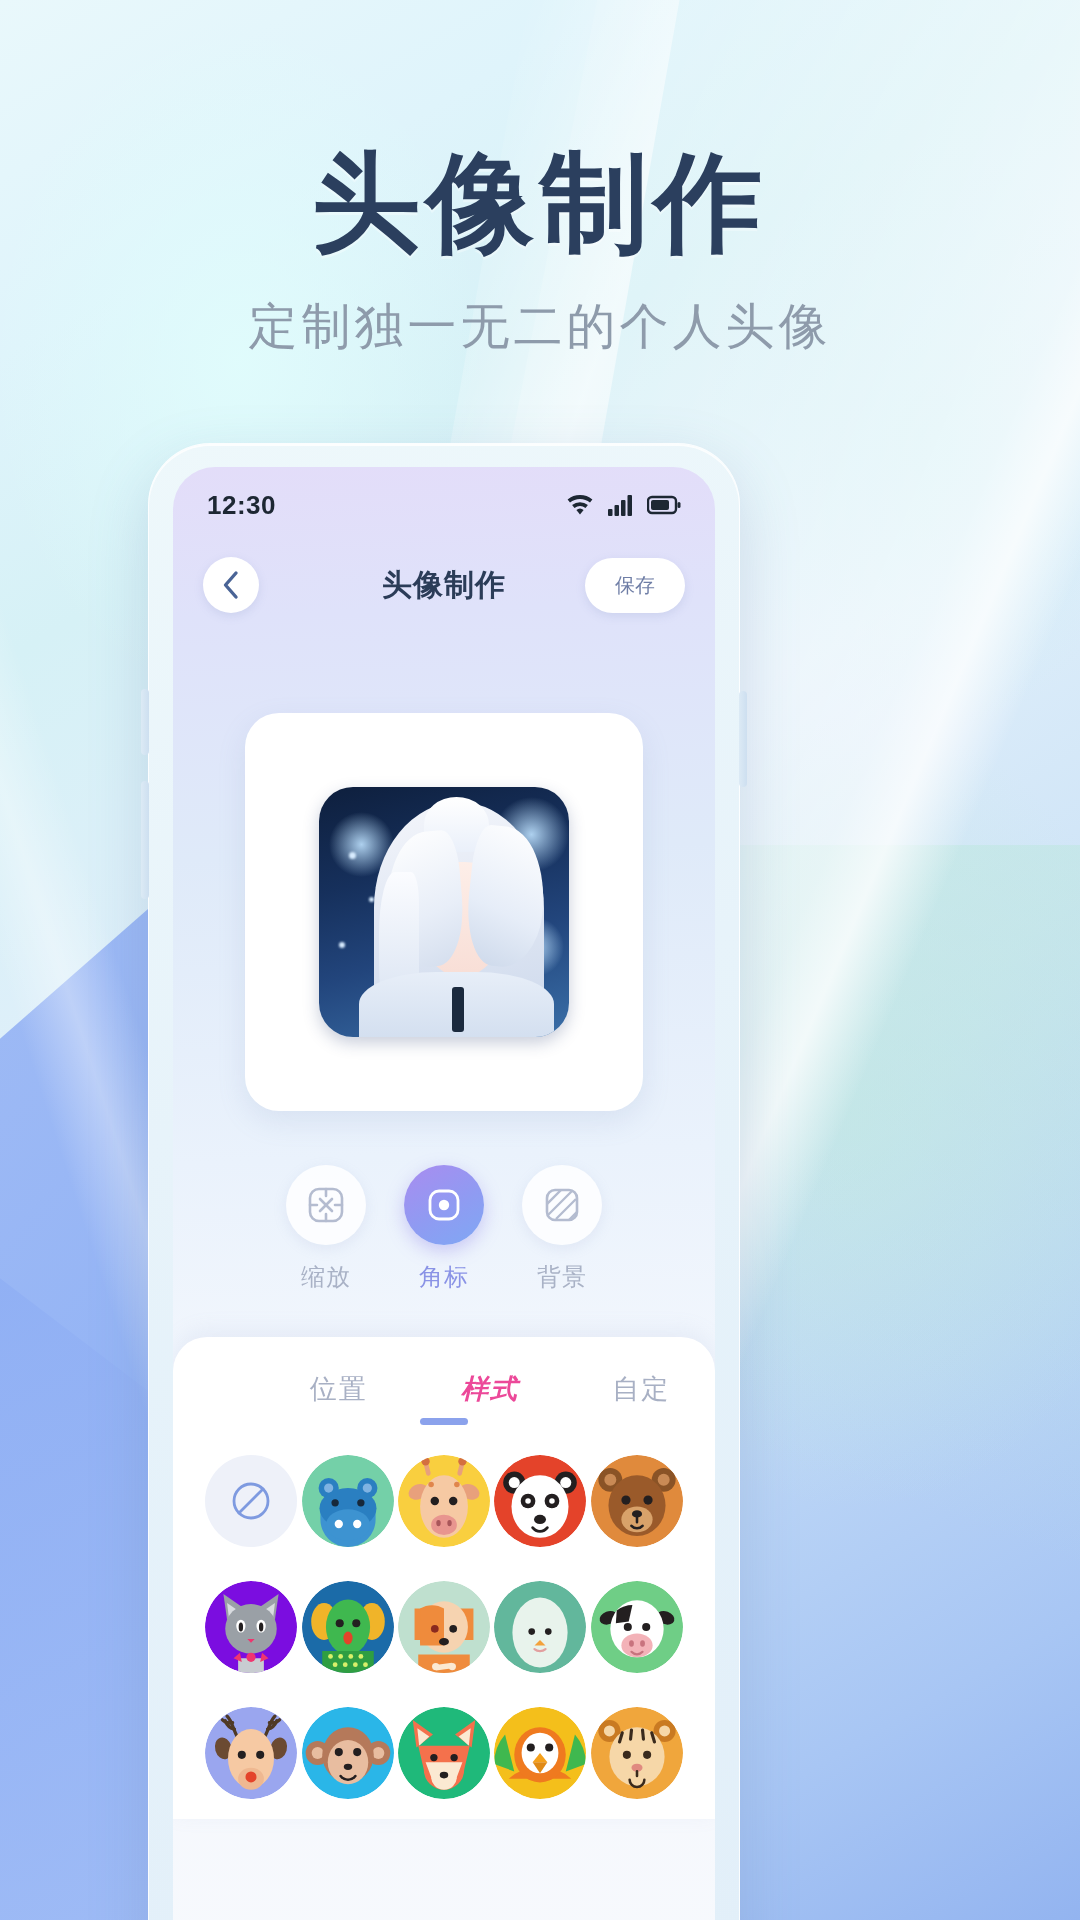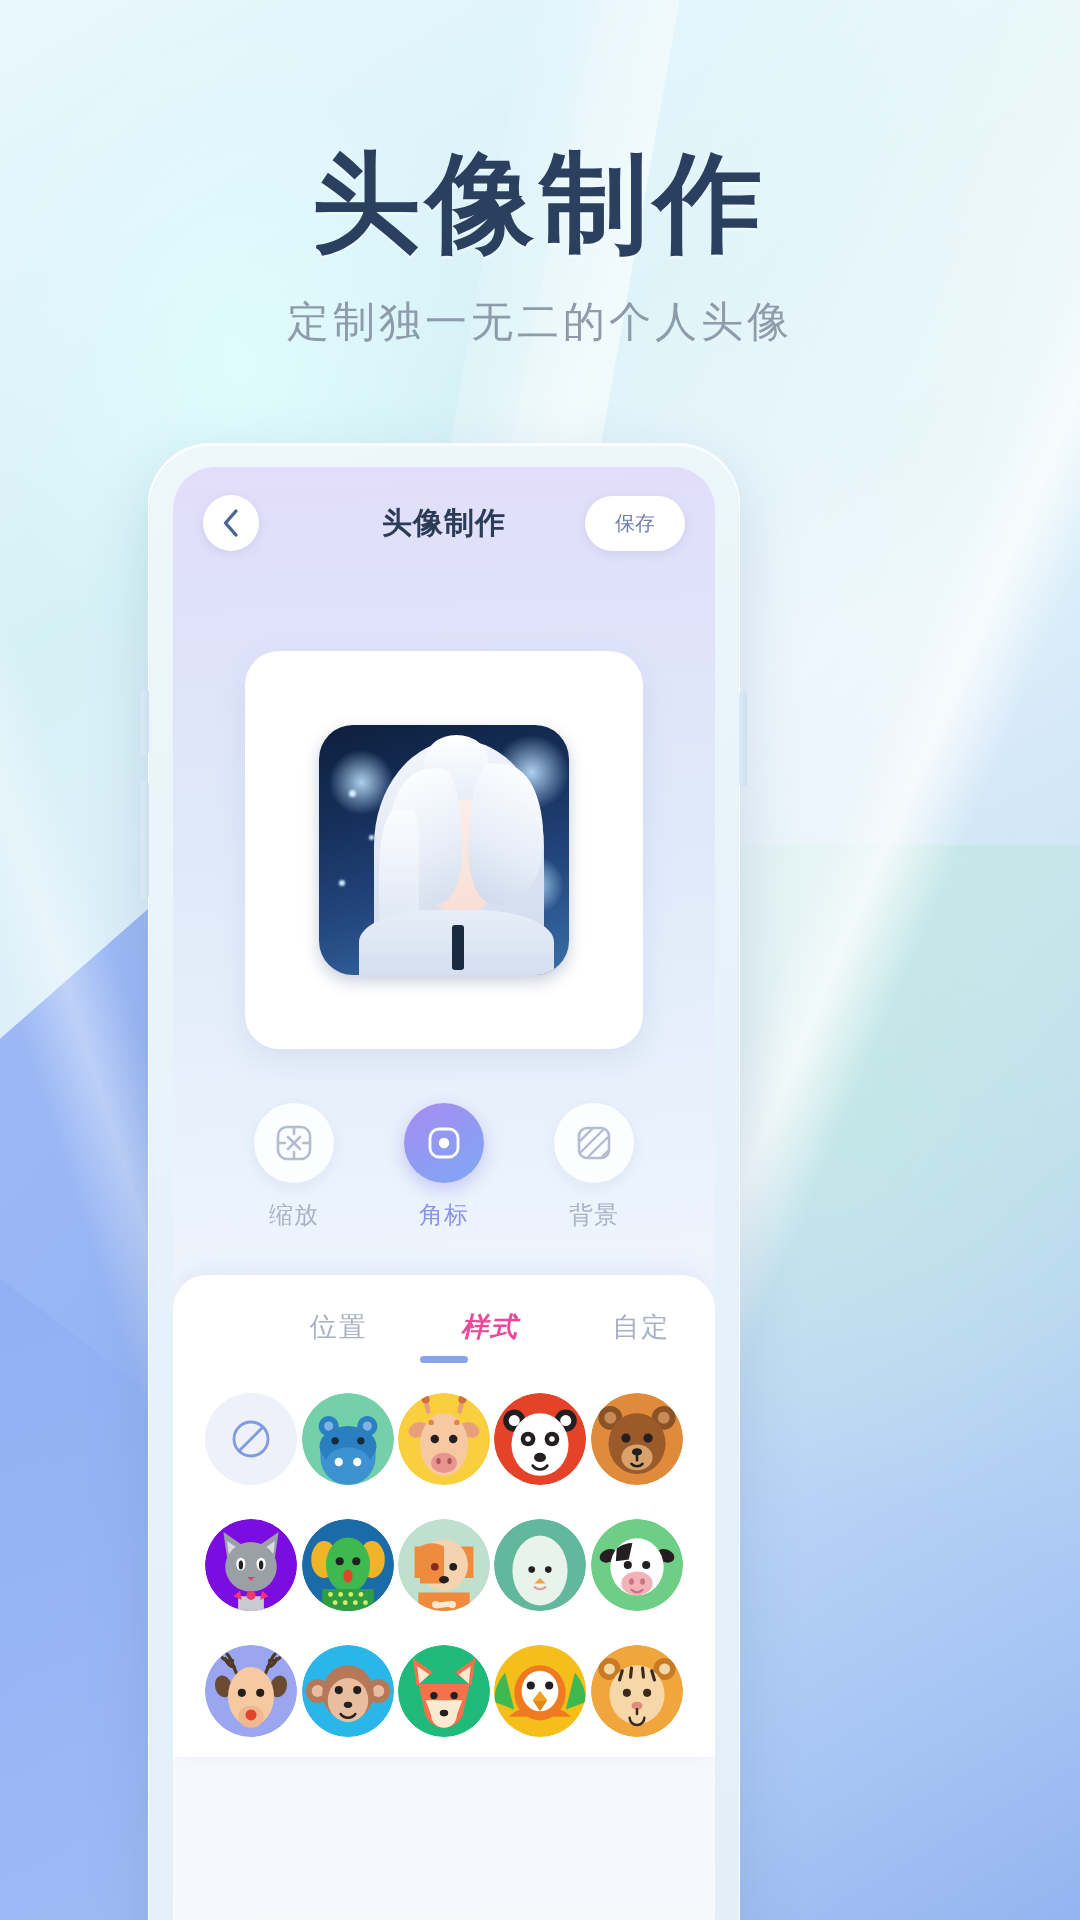--- a/index.html
+++ b/index.html
@@ -69,21 +69,21 @@
   #promo-text {
     position: absolute; top: 0; left: 0; width: 1080px;
     padding-top: 146px; text-align: center; z-index: 6;
   }
   #promo-title {
     font-size: 108px; line-height: 1.06; font-weight: 700;
     color: #2b3f5e; letter-spacing: 6px;
     text-shadow: 0 3px 0 rgba(255,255,255,.35);
   }
   #promo-sub {
-    margin-top: 34px; font-size: 42px; color: #8e9bab;
+    margin-top: 34px; font-size: 49px; color: #8e9bab;
     letter-spacing: 4px; font-weight: 400;
   }
 
   
   #phone {
     position: absolute; left: 148px; top: 443px;
     width: 592px; height: 1520px; z-index: 8;
   }
   .phone-shell {
     position: absolute; inset: 0;
@@ -201,21 +201,21 @@
     background: #1b2a3e; border-radius: 3px;
   }
   .char-side-lock {
     position: absolute; left: 24%; top: 34%; width: 16%; height: 62%;
     background: linear-gradient(180deg, #fbfcff 0%, #e1e9f5 70%, #cedbed 100%);
     border-radius: 40% 20% 30% 40%;
   }
 
   
   #tool-row {
-    margin-top: 54px; display: flex; justify-content: center; gap: 56px;
+    margin-top: 54px; display: flex; justify-content: center; gap: 24px;
     padding: 0 34px;
   }
   .tool-item { width: 94px; text-align: center; }
   .tool-circle {
     width: 80px; height: 80px; margin: 0 auto; border-radius: 50%;
     background: rgba(255,255,255,.82);
     display: flex; align-items: center; justify-content: center;
     box-shadow: 0 4px 14px rgba(140,158,200,.14);
   }
   .tool-item.active .tool-circle {
@@ -276,20 +276,41 @@
 </div>
 
 <div id="phone">
   <div class="phone-shell"></div>
   <div class="phone-btn pb-left-1"></div>
   <div class="phone-btn pb-left-2"></div>
   <div class="phone-btn pb-right-1"></div>
 
   <div class="phone-screen">
 
+    <div id="status-bar">
+      <div id="status-time">12:30</div>
+      <div id="status-icons">
+        <svg class="si" width="30" height="24" viewBox="0 0 30 24">
+          <path d="M15 21.5l-3.6-4.6a5.6 5.6 0 017.2 0z" fill="#1d2733"></path>
+          <path d="M7.1 12.1a12.6 12.6 0 0115.8 0l-2.4 3a9 9 0 00-11 0z" fill="#1d2733"></path>
+          <path d="M2.6 6.4a19.6 19.6 0 0124.8 0l-2.4 3a16 16 0 00-20 0z" fill="#1d2733"></path>
+        </svg>
+        <svg class="si" width="28" height="24" viewBox="0 0 28 24">
+          <rect x="1" y="16" width="4.5" height="7" rx="1" fill="#1d2733"></rect>
+          <rect x="7.5" y="12" width="4.5" height="11" rx="1" fill="#1d2733"></rect>
+          <rect x="14" y="7" width="4.5" height="16" rx="1" fill="#1d2733"></rect>
+          <rect x="20.5" y="2" width="4.5" height="21" rx="1" fill="#1d2733"></rect>
+        </svg>
+        <svg class="si" width="34" height="22" viewBox="0 0 34 22">
+          <rect x="1" y="3" width="28" height="16" rx="4" fill="none" stroke="#1d2733" stroke-width="2.4"></rect>
+          <rect x="4" y="6" width="18" height="10" rx="2" fill="#1d2733"></rect>
+          <rect x="30.5" y="8" width="3" height="6" rx="1.5" fill="#1d2733"></rect>
+        </svg>
+      </div>
+    </div>
 
     <div id="nav-header">
       <div id="back-button">
         <svg width="22" height="30" viewBox="0 0 22 30">
           <path d="M16 3L5.5 15 16 27" fill="none" stroke="#4a6496" stroke-width="3.4" stroke-linecap="round" stroke-linejoin="round"></path>
         </svg>
       </div>
       <div id="nav-title">头像制作</div>
       <div id="save-button">保存</div>
     </div>

